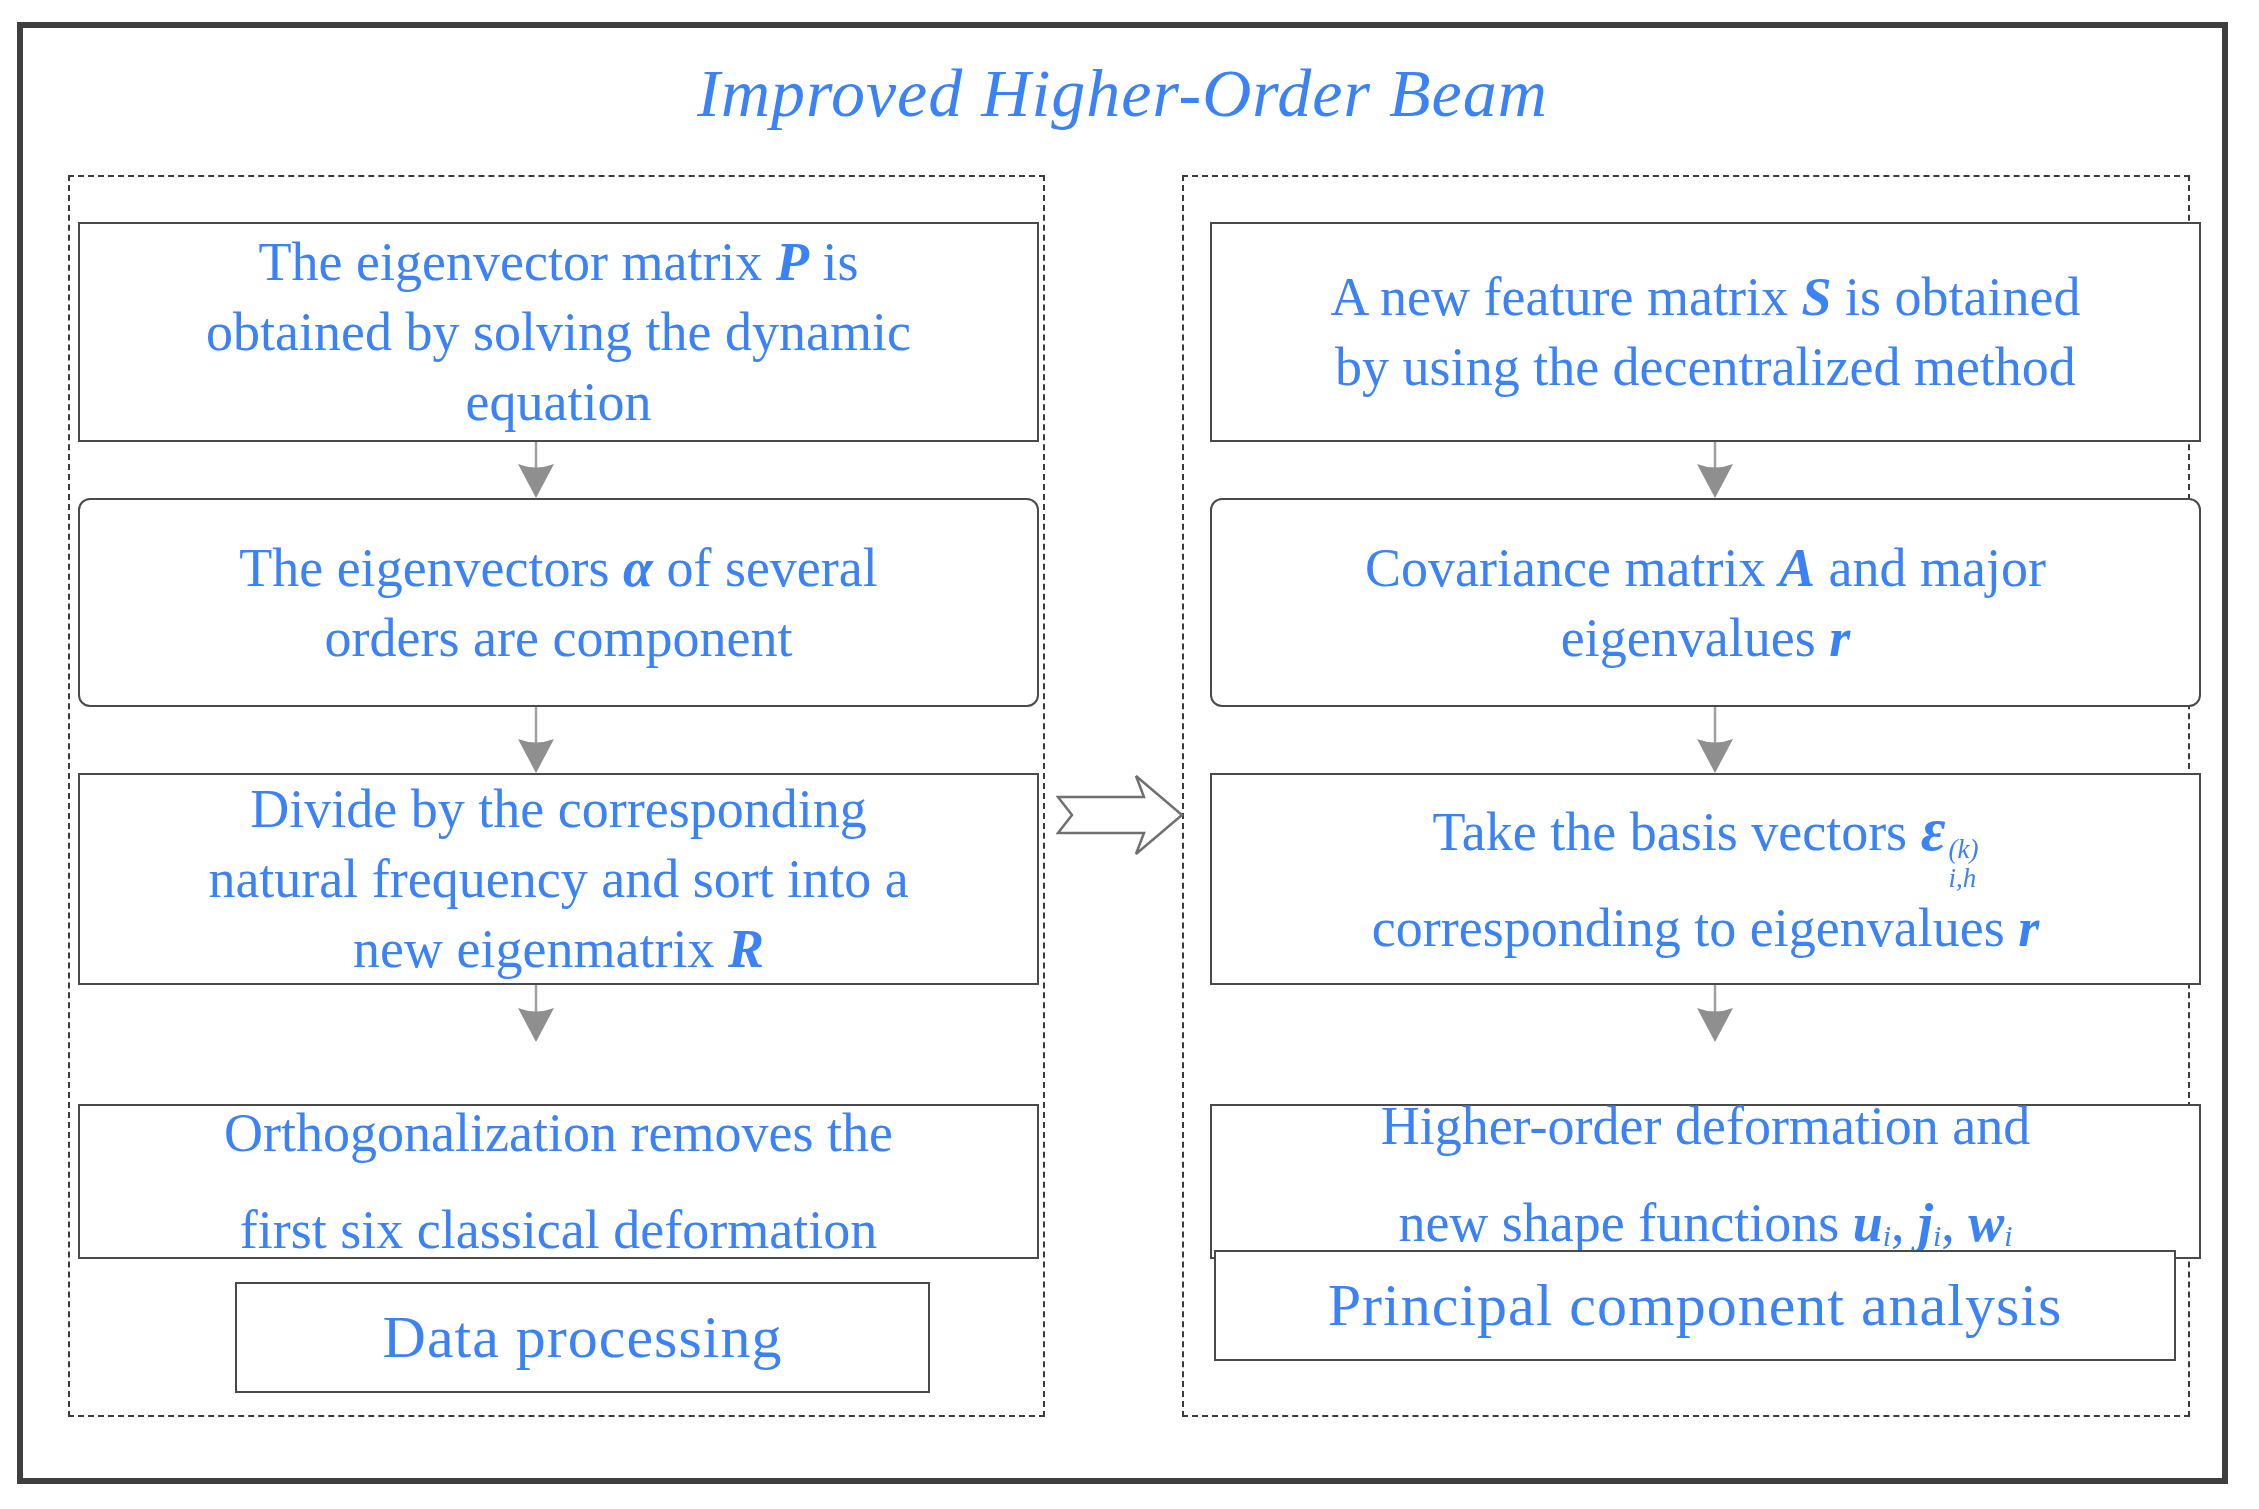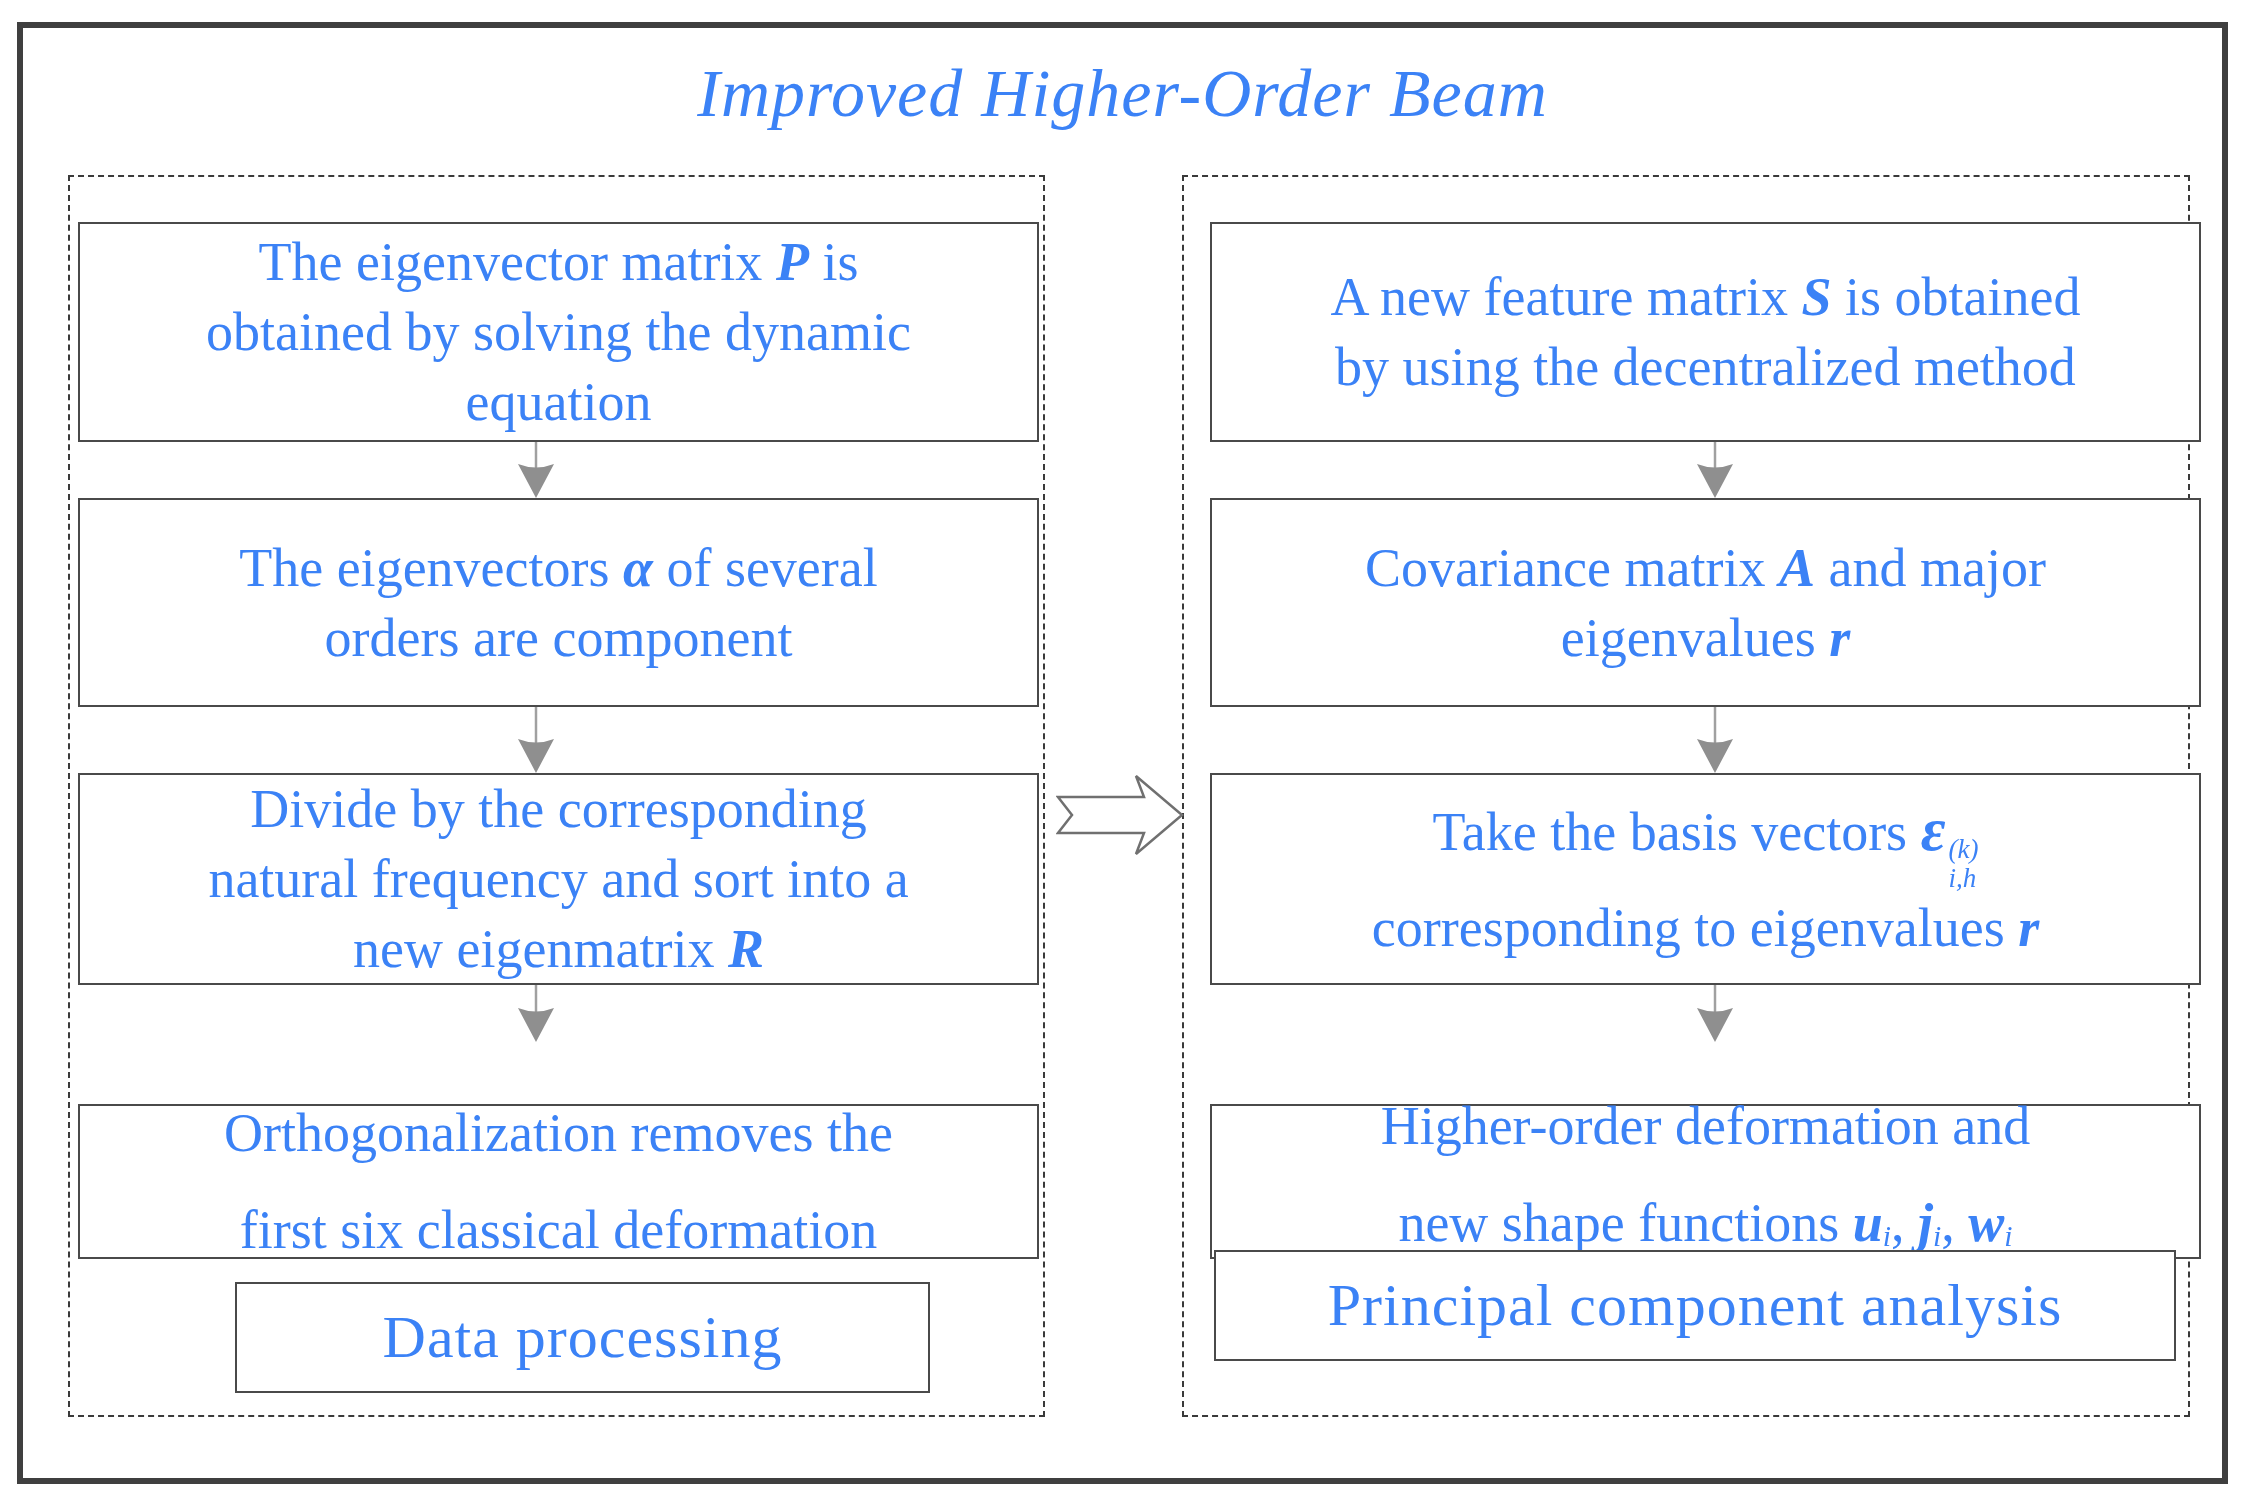--- a/index.html
+++ b/index.html
@@ -50,21 +50,21 @@
     flex-direction: column;
     justify-content: center;
     align-items: center;
     text-align: center;
     font-size: 54px;
     line-height: 70px;
   }
   .col-left  { left: 78px;   width: 961px; }
   .col-right { left: 1192px; width: 991px; margin-left: 18px; }
   .row1 { top: 222px;  height: 220px; }
-  .row2 { top: 498px;  height: 209px; }
+  .row2 { top: 498px;  height: 209px; border-radius: 12px; }
   .row3 { top: 773px;  height: 212px; text-align: center; }
   .row4 { top: 1104px; height: 155px; gap: 27px; }
   .label-box {
     position: absolute;
     border: 2px solid #4a4a4a;
     box-sizing: border-box;
     background: #ffffff;
     display: flex;
     justify-content: center;
     align-items: center;

